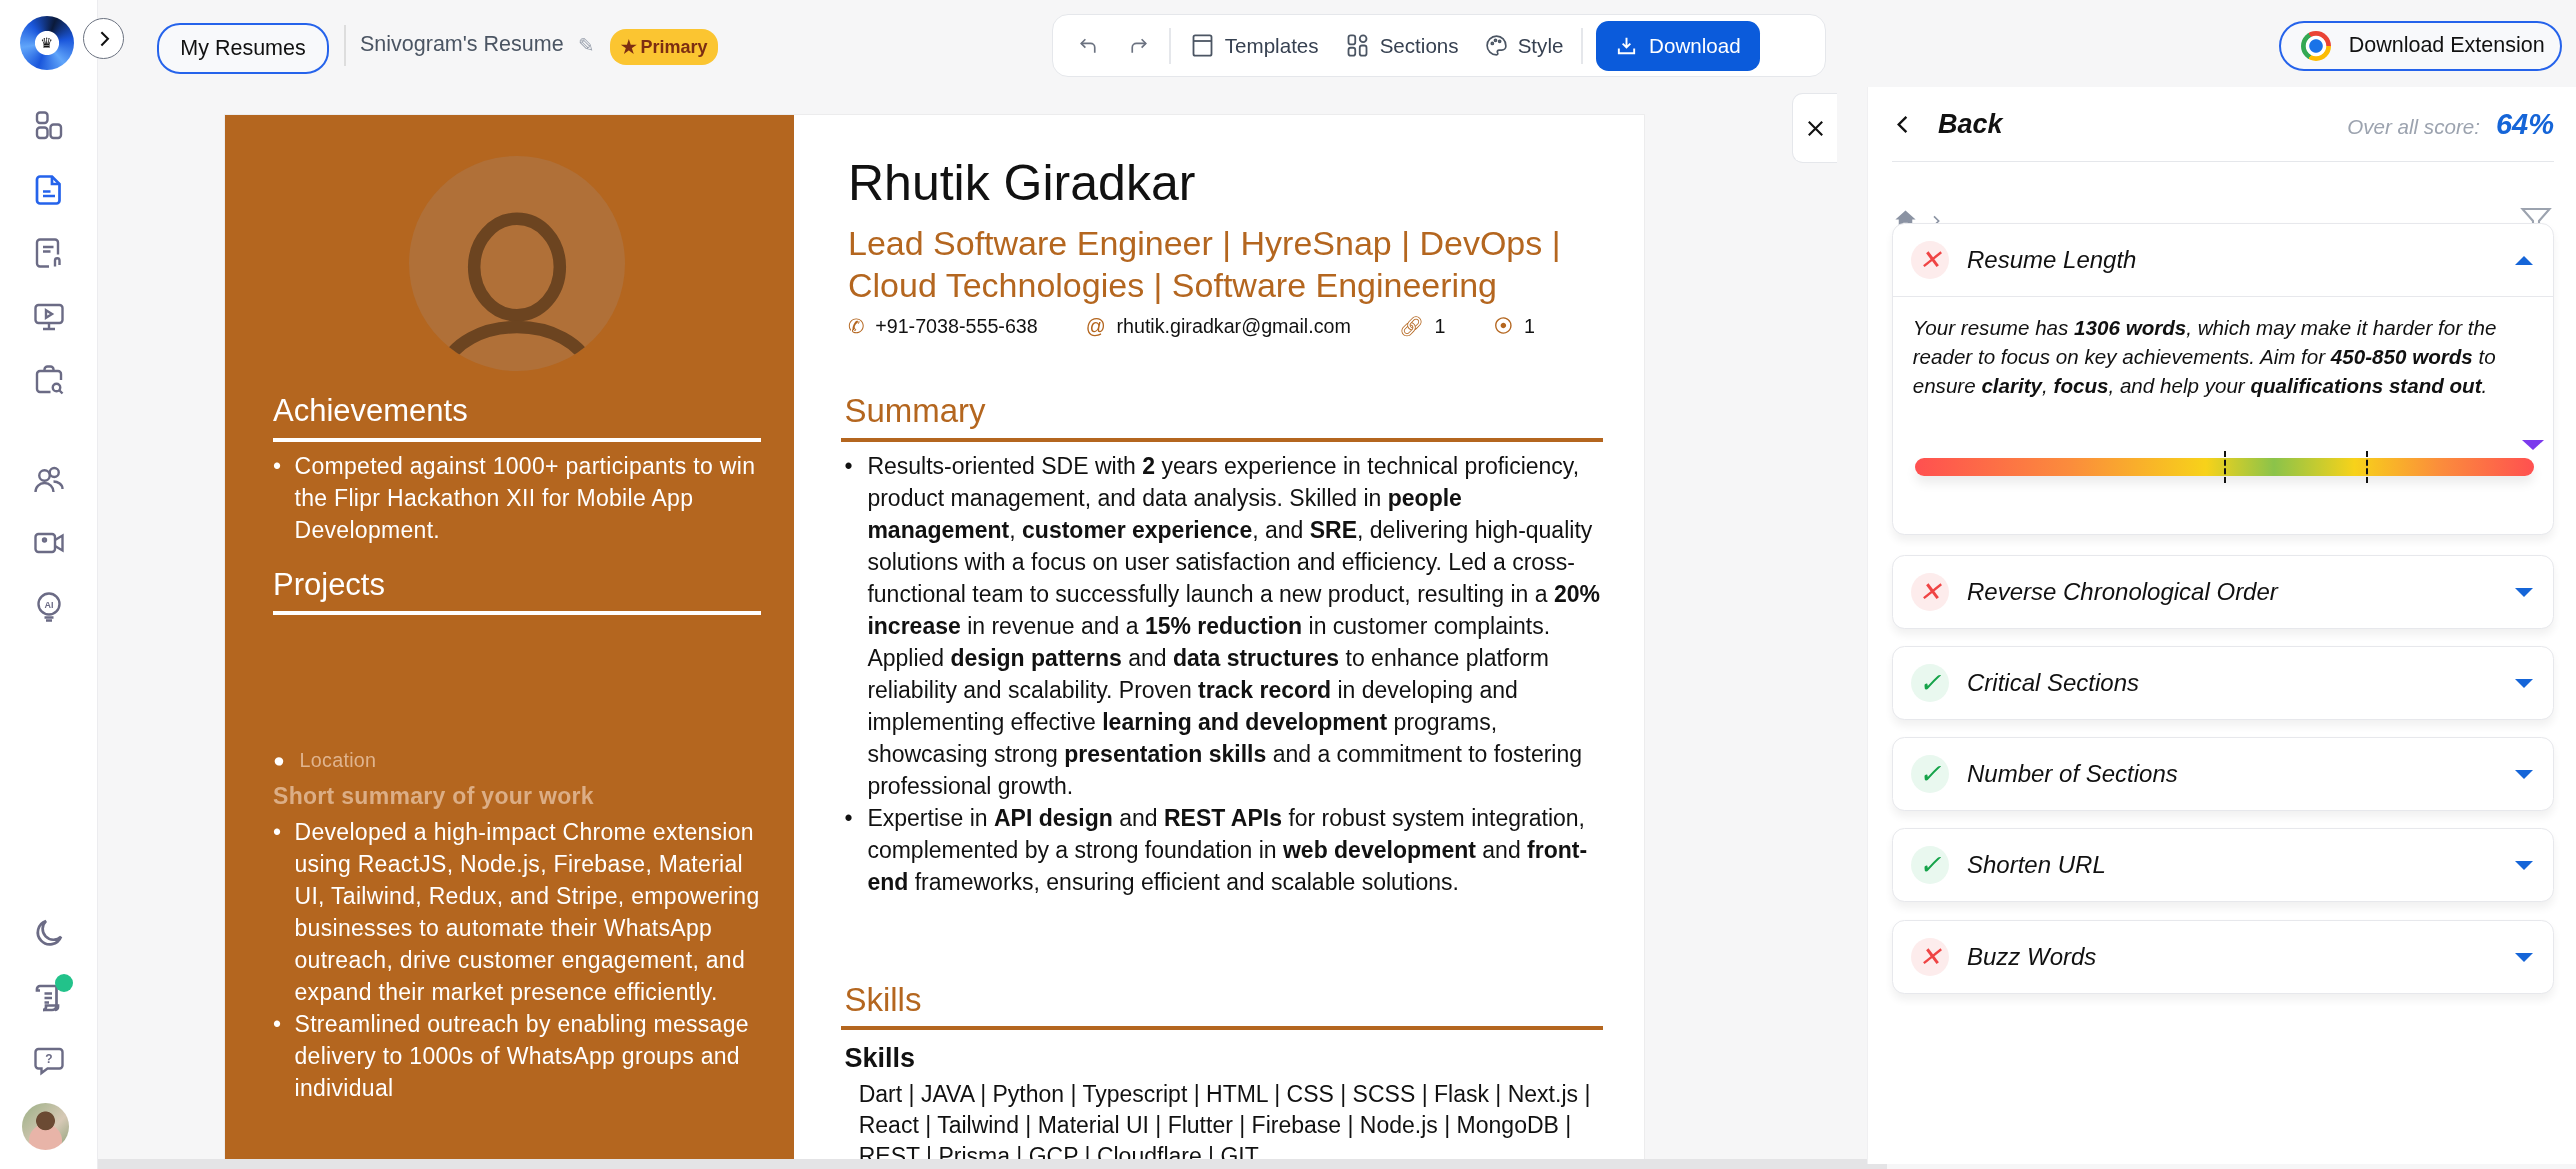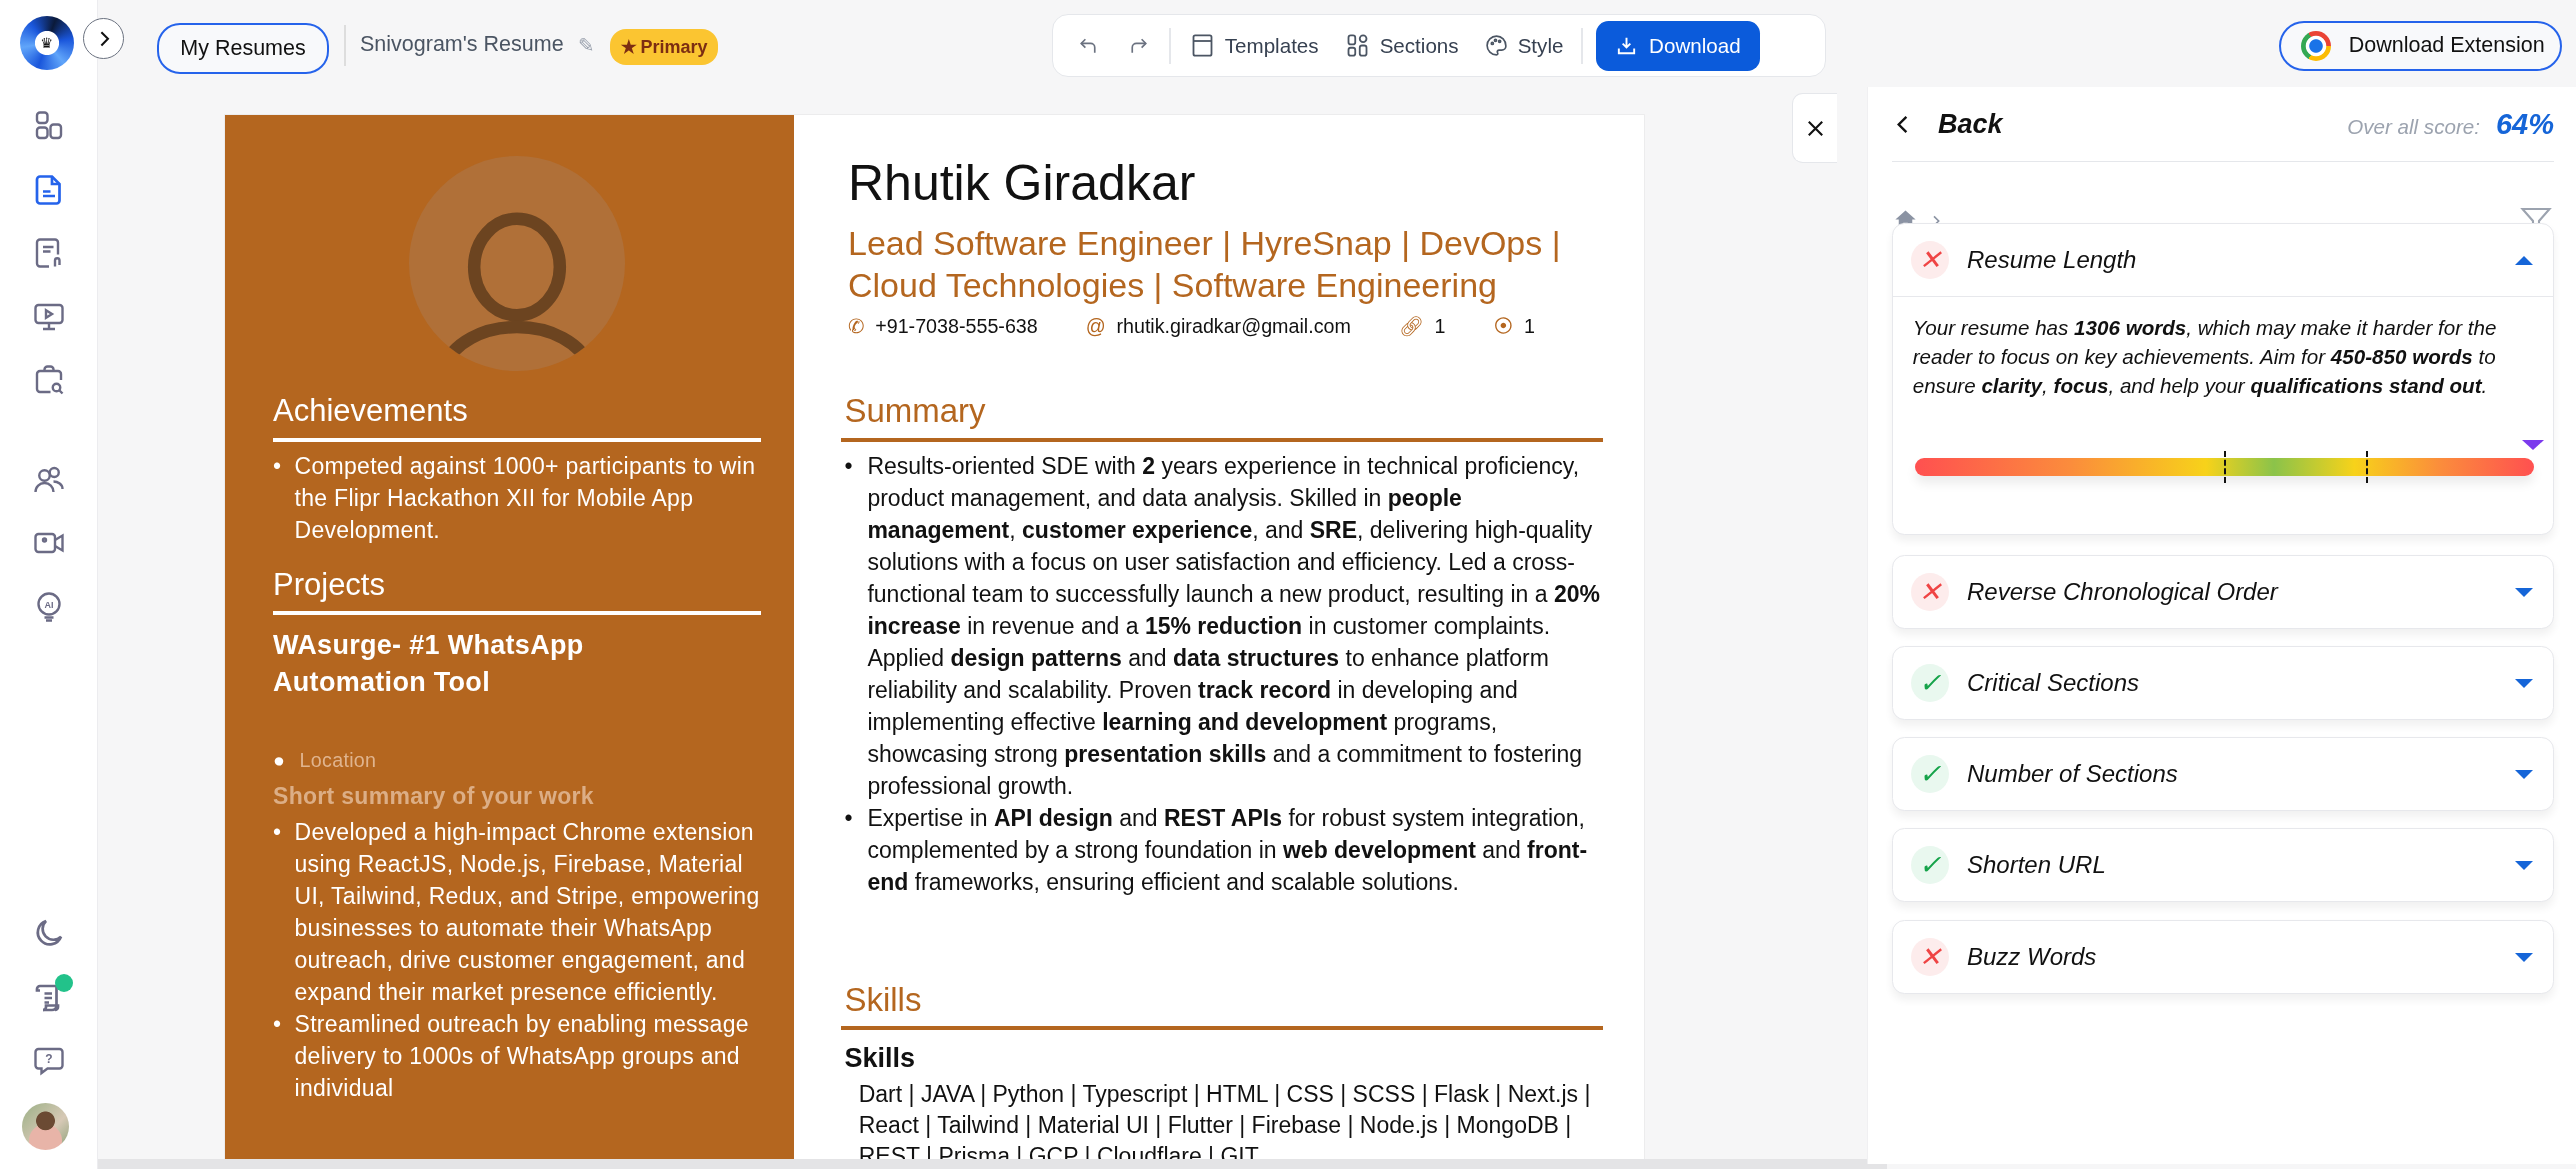--- a/index.html
+++ b/index.html
@@ -262,21 +262,20 @@
     </div>
     <div class="sc-h" style="top:278px">Achievements</div>
     <div class="sc-rule" style="top:323px"></div>
     <div class="sc-text" style="top:335px">
       <ul>
           <li>Competed against 1000+ participants to win the Flipr Hackathon XII for Mobile App Development.</li>
         </ul>
     </div>
     <div class="sc-h" style="top:452px">Projects</div>
     <div class="sc-rule" style="top:496px"></div>
-    <div class="sc-text" style="top:512px; font-size:27px; line-height:37px; font-weight:bold; width:376px;">WAsurge- #1 WhatsApp Automation Tool</div>
     <div class="sc-text" style="top:665px; font-size:23px; font-weight:bold; color:#dcae86;">Short summary of your work</div>
     <div class="sc-text" style="top:629px; font-size:19.7px; color:#e0b48e;"><span style="color:#fff; margin-right:14.3px;">●</span><span>Location</span></div>
     <div class="sc-text" style="top:701px;">
       <ul>
         <li>Developed a high-impact Chrome extension using ReactJS, Node.js, Firebase, Material UI, Tailwind, Redux, and Stripe, empowering businesses to automate their WhatsApp outreach, drive customer engagement, and expand their market presence efficiently.</li>
         <li>Streamlined outreach by enabling message delivery to 1000s of WhatsApp groups and individual</li>
       </ul>
     </div>
   </div>
 

